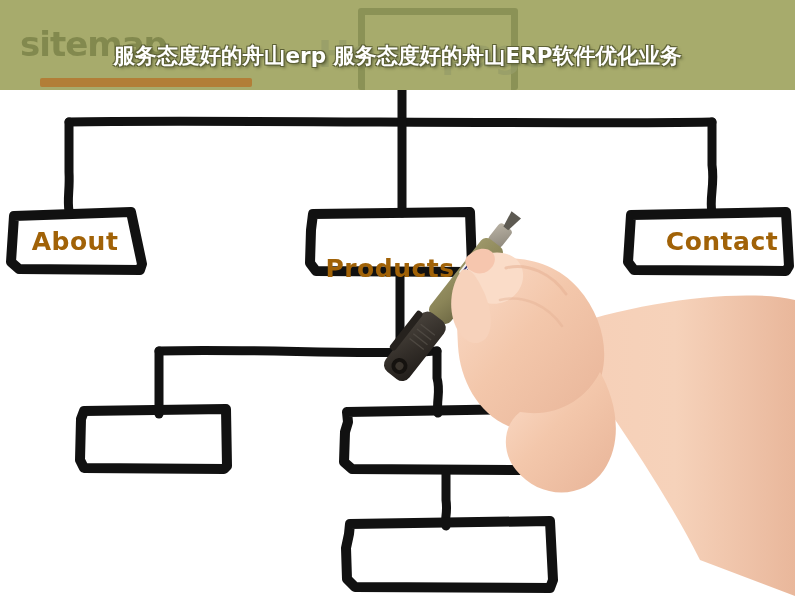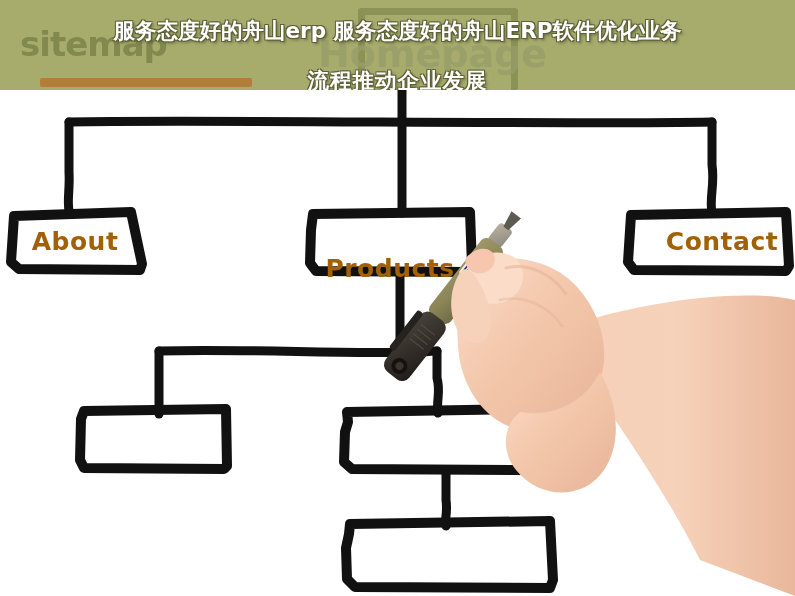--- a/index.html
+++ b/index.html
@@ -251,17 +251,16 @@
   </div>
 
   <div id="header-banner">
     <div class="wm" id="wm-sitemap">sitemap</div>
     <div id="wm-sitemap-rule"></div>
     <div id="wm-homebox"></div>
     <div class="wm" id="wm-homepage">Homepage</div>
 
     <div id="header-title">
       <div class="line l1">服务态度好的舟山erp 服务态度好的舟山ERP软件优化业务</div>
-      <div class="line l2">流程推动企业发展</div>
     </div>
   </div>
 
 </div>
 
 </body></html>

